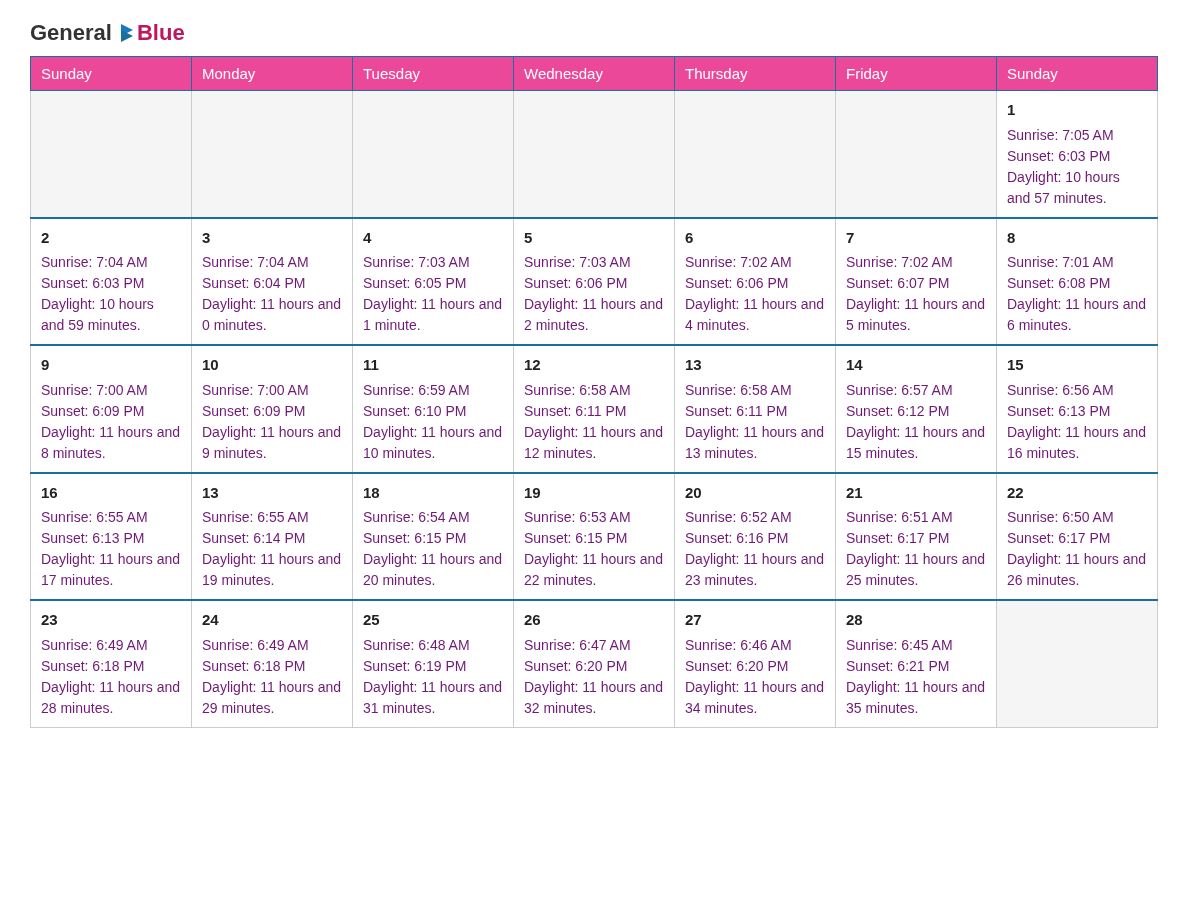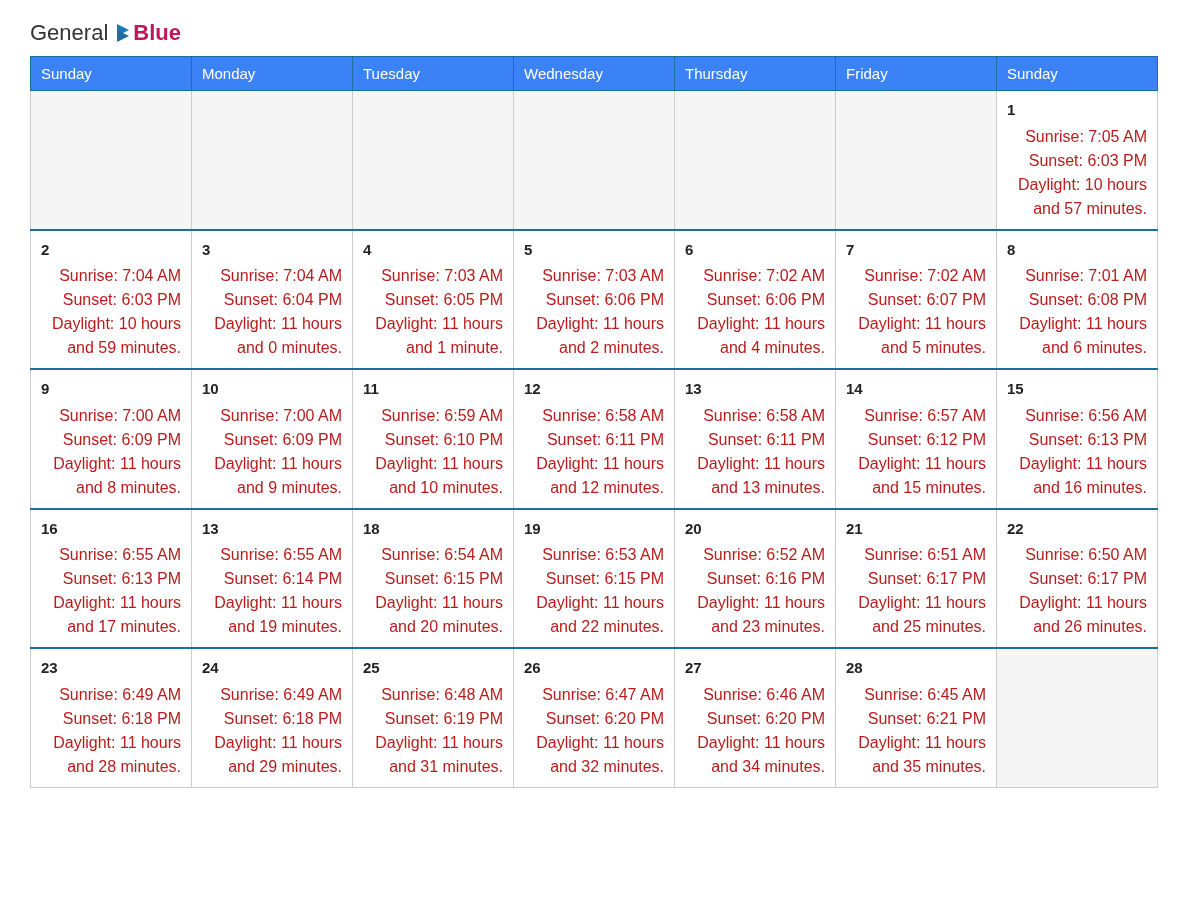--- a/index.html
+++ b/index.html
@@ -17,21 +17,21 @@
       align-items: flex-start;
       margin-bottom: 10px;
     }
     .logo {
       display: flex;
       align-items: center;
       gap: 0;
     }
     .logo-text-general {
       font-size: 22px;
-      font-weight: normal;
+      font-weight: bold;
       color: #333;
     }
     .logo-text-blue {
       font-size: 22px;
       font-weight: bold;
       color: #be185d;
     }
     .title-block {
       text-align: right;
     }
@@ -45,21 +45,21 @@
       font-size: 18px;
       color: #555;
       margin-top: 4px;
     }
     .calendar {
       width: 100%;
       border-collapse: collapse;
       margin-top: 10px;
     }
     .calendar thead tr th {
-      background-color: #3b82f6;
+      background-color: #ec4899;
       color: #fff;
       font-size: 15px;
       font-weight: normal;
       padding: 8px 10px;
       text-align: left;
       border: 1px solid #1a6fa0;
     }
     .calendar tbody tr td {
       vertical-align: top;
       padding: 8px 10px;
@@ -74,23 +74,22 @@
       background: #f5f5f5;
     }
     .day-number {
       font-size: 15px;
       font-weight: bold;
       color: #222;
       display: block;
       margin-bottom: 3px;
     }
     .day-info {
-      color: #b91c1c;
-      font-size: 16px;
-      text-align: right;
+      color: #701a75;
+      font-size: 14px;
     }
     .row-separator td {
       border-top: 2px solid #1a6fa0 !important;
     }
   </style>
 </head>
 <body>
 
 <div class="header">
   <div class="logo">

